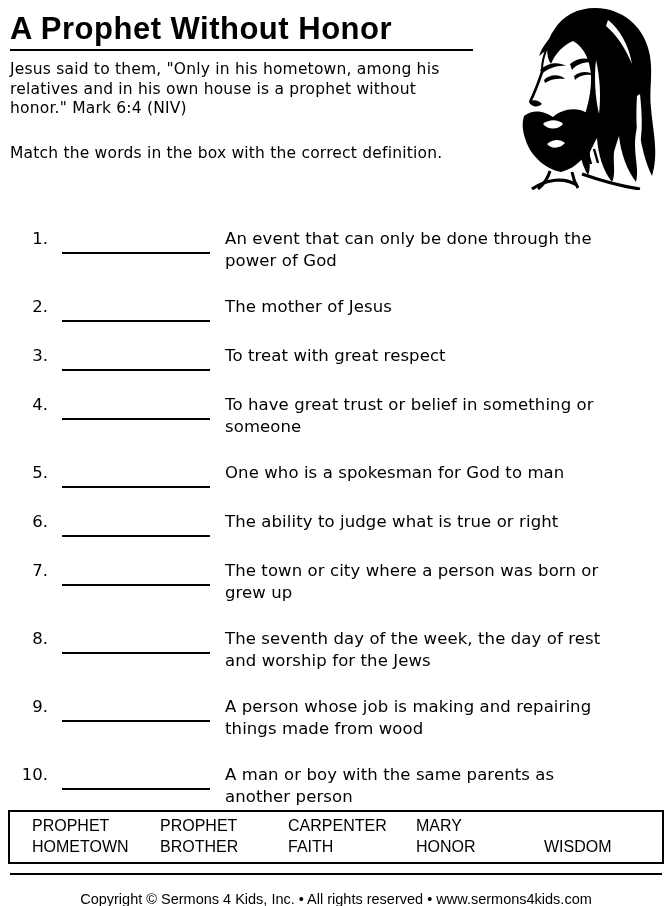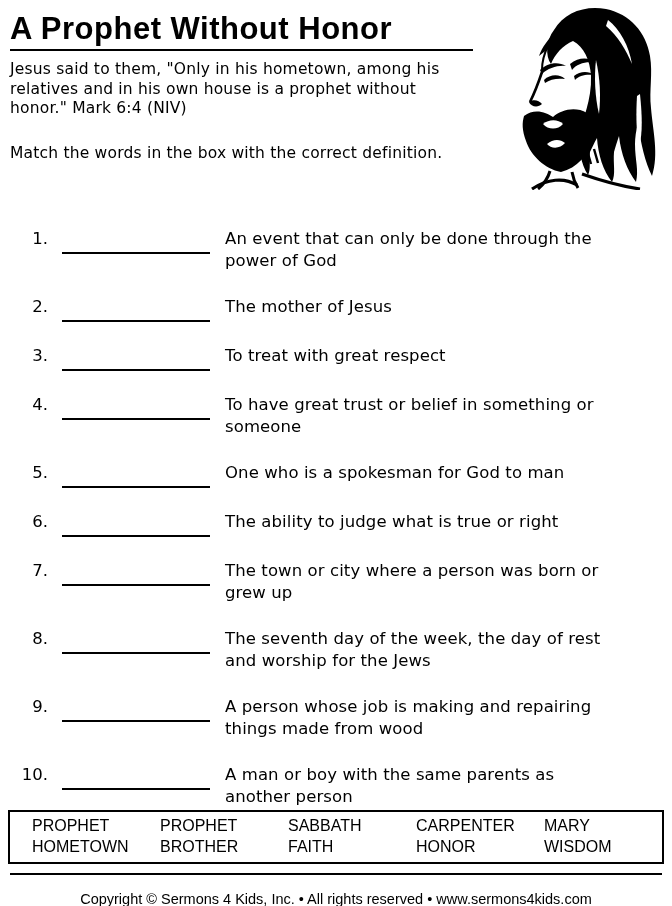--- a/index.html
+++ b/index.html
@@ -145,21 +145,20 @@
       <div class="q-blank"></div>
       <div class="q-def">A man or boy with the same parents as
 another person</div>
     </div>
   </div>
 
   <div class="word-bank" id="word-bank">
       <div class="wb-row">
         <div class="wb-cell">PROPHET</div>
         <div class="wb-cell">PROPHET</div>
-        <div class="wb-cell">SABBATH</div>
         <div class="wb-cell">CARPENTER</div>
         <div class="wb-cell">MARY</div>
       </div>
       <div class="wb-row">
         <div class="wb-cell">HOMETOWN</div>
         <div class="wb-cell">BROTHER</div>
         <div class="wb-cell">FAITH</div>
         <div class="wb-cell">HONOR</div>
         <div class="wb-cell">WISDOM</div>
       </div>

